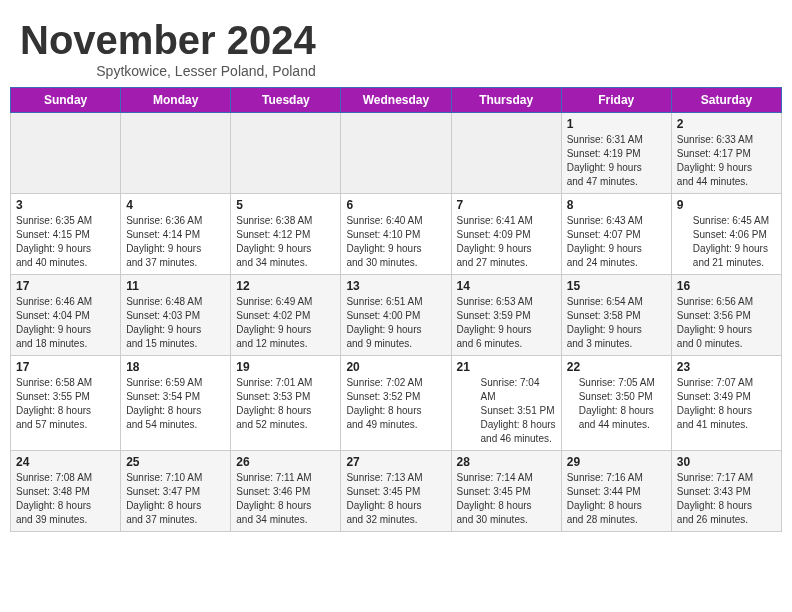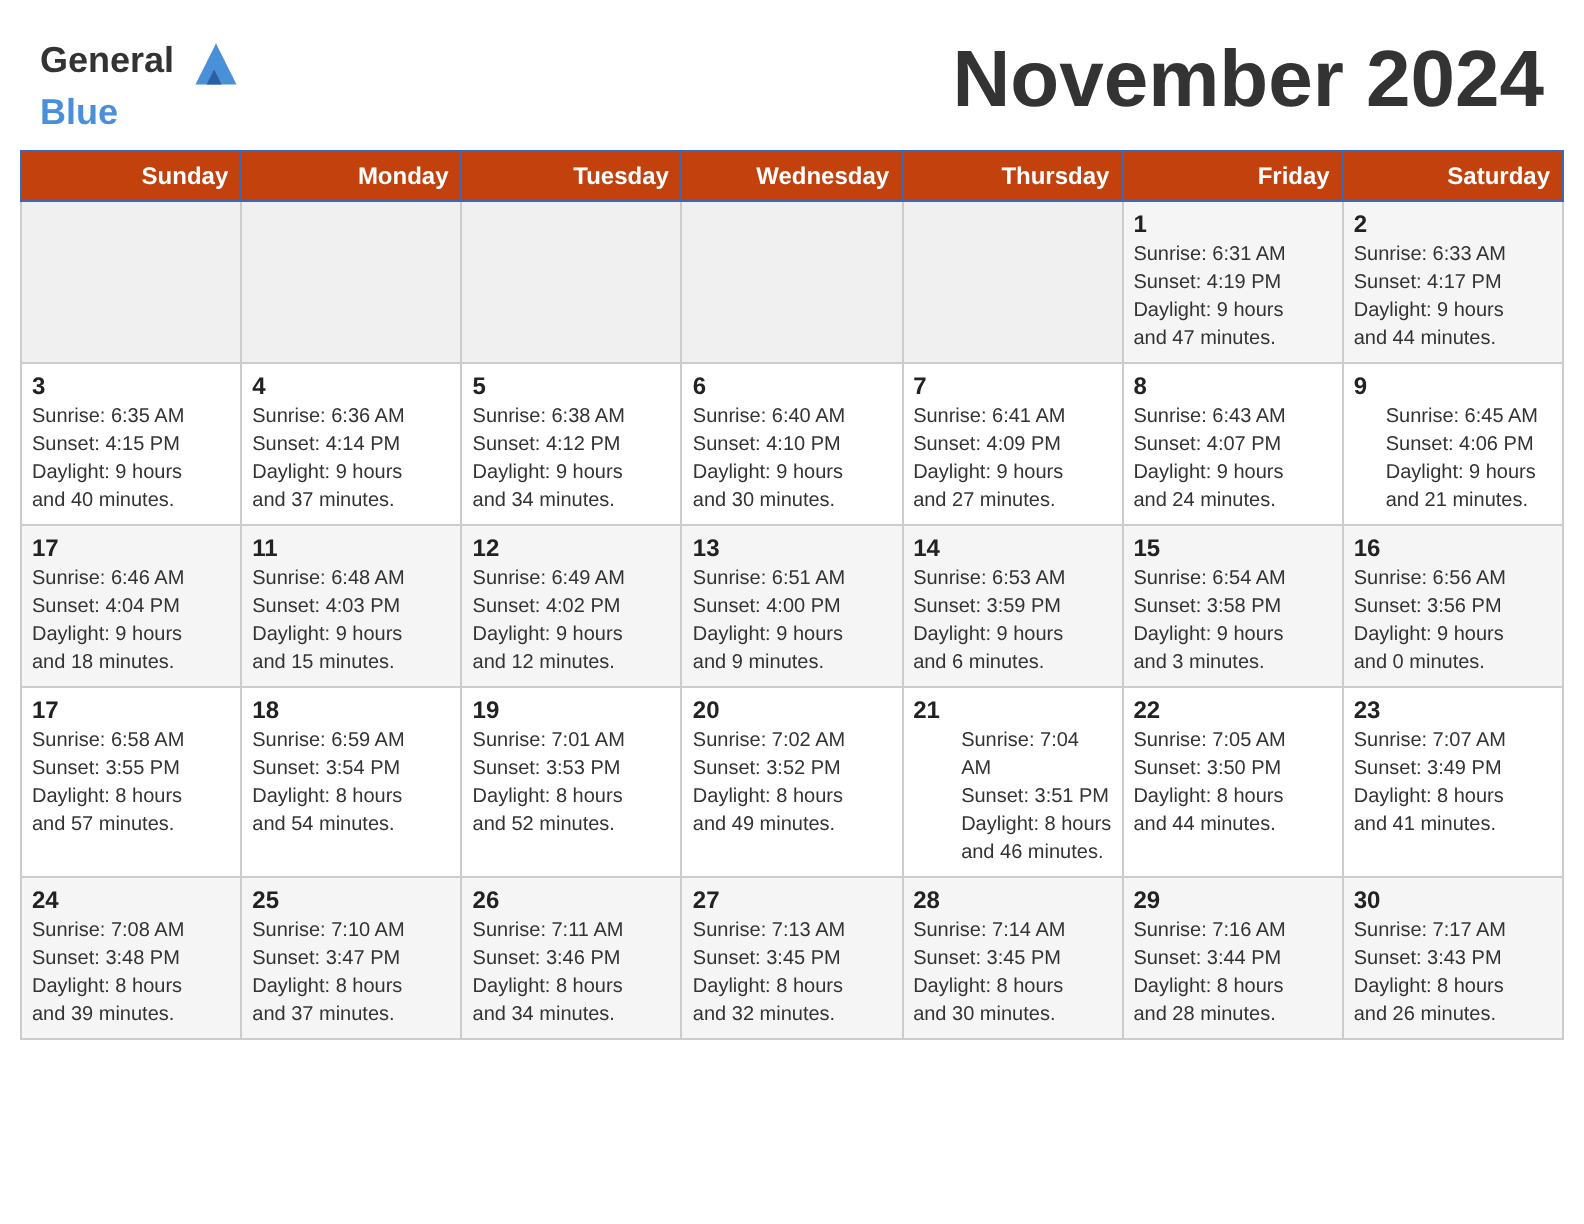--- a/index.html
+++ b/index.html
@@ -36,26 +36,26 @@
     .location-title {
       font-size: 14px;
       color: #555;
     }
     .calendar-table {
       width: 100%;
       border-collapse: collapse;
       margin-top: 4px;
     }
     .calendar-table th {
-      background-color: #c2410c;
+      background-color: #a21caf;
       color: #fff;
       font-size: 12px;
       font-weight: bold;
       padding: 5px 6px;
-      text-align: right;
+      text-align: center;
       border: 1px solid #3a6ab5;
     }
     .calendar-table td {
       border: 1px solid #ccc;
       vertical-align: top;
       padding: 4px 5px;
       font-size: 10.5px;
       color: #333;
       width: calc(100% / 7);
       height: 80px;
@@ -80,33 +80,23 @@
       line-height: 1.4;
     }
     .empty-cell {
       background: #f0f0f0 !important;
     }
   </style>
 </head>
 <body>
 
 <div class="header-area">
-  <div class="logo">
-    <div>
-      <span style="font-size:18px;font-weight:bold;color:#333;">General</span>
-      <svg class="logo-icon" viewBox="0 0 30 30" xmlns="http://www.w3.org/2000/svg" style="display:inline-block;vertical-align:middle;">
-        <polygon points="4,26 15,4 26,26" fill="#4a90d9"></polygon>
-        <polygon points="10,26 18,26 14,18" fill="#2a5fa0"></polygon>
-      </svg>
-      <br>
-      <span style="font-size:18px;font-weight:bold;color:#4a90d9;">Blue</span>
-    </div>
-  </div>
   <div class="title-area">
     <div class="month-title">November 2024</div>
+    <div class="location-title">Spytkowice, Lesser Poland, Poland</div>
   </div>
 </div>
 
 <table class="calendar-table">
   <thead>
     <tr>
     <th>Sunday</th>
         <th>Monday</th>
         <th>Tuesday</th>
         <th>Wednesday</th>
@@ -270,21 +260,21 @@
         </td>
         <td>
           <span class="day-number">21</span>
           <div class="day-info" style="white-space: pre-line; margin-left: 24px;">Sunrise: 7:04 AM
 Sunset: 3:51 PM
 Daylight: 8 hours
 and 46 minutes.</div>
         </td>
         <td>
           <span class="day-number">22</span>
-          <div class="day-info" style="white-space: pre-line;">Sunrise: 7:05 AM
+          <div class="day-info" style="white-space: pre-line; margin-left: 12px;">Sunrise: 7:05 AM
 Sunset: 3:50 PM
 Daylight: 8 hours
 and 44 minutes.</div>
         </td>
         <td>
           <span class="day-number">23</span>
           <div class="day-info" style="white-space: pre-line;">Sunrise: 7:07 AM
 Sunset: 3:49 PM
 Daylight: 8 hours
 and 41 minutes.</div>

